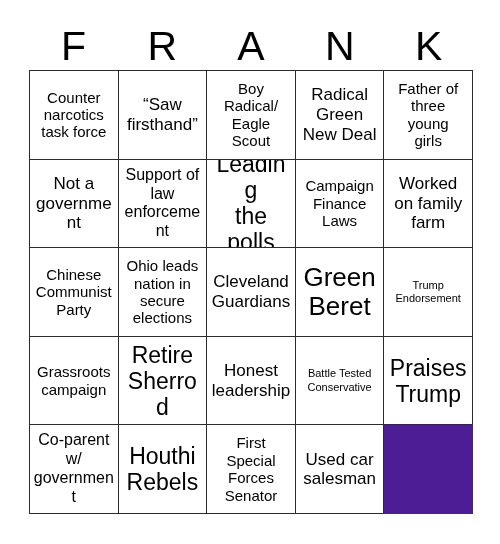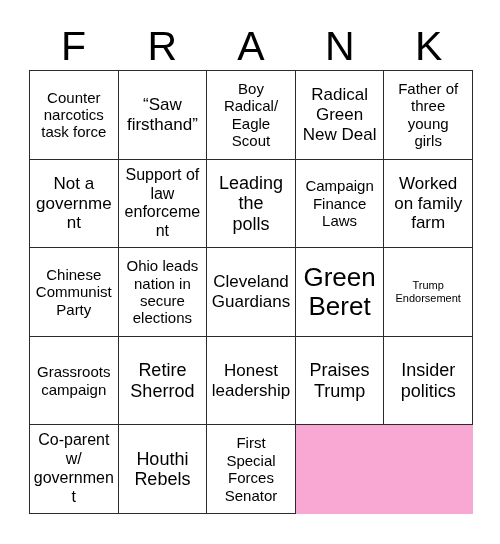--- a/index.html
+++ b/index.html
@@ -49,21 +49,21 @@
     left: 29px;
     top: 70px;
     width: 444px;
     height: 444px;
     box-sizing: border-box;
     display: grid;
     grid-template-columns: repeat(5, 1fr);
     grid-template-rows: repeat(5, 1fr);
     border-top: 1px solid #2b2b2b;
     border-left: 1px solid #2b2b2b;
-    background: #f9a8d4;
+    background: #4c1d95;
   }
   .bingo-cell {
     box-sizing: border-box;
     border-right: 1px solid #2b2b2b;
     border-bottom: 1px solid #2b2b2b;
     display: flex;
     align-items: center;
     justify-content: center;
     text-align: center;
     padding: 2px 3px;
@@ -73,21 +73,21 @@
   .cell-text {
     display: block;
     width: 100%;
     line-height: 1.16;
     white-space: pre-line;
     word-wrap: break-word;
   }
 
   
   .size-xl   { font-size: 26px; line-height: 1.12; }
-  .size-lg   { font-size: 18px; line-height: 1.13; }
+  .size-lg   { font-size: 23px; line-height: 1.13; }
   .size-md   { font-size: 17px; line-height: 1.15; }
   .size-sm   { font-size: 15px; line-height: 1.16; }
   .size-xs   { font-size: 16px; line-height: 1.18; }
   .size-xxs  { font-size: 11px; line-height: 1.2; }
 </style>
 </head>
 <body>
 
 <div id="card">
 
@@ -179,37 +179,41 @@
       </div>
       <div class="bingo-cell">
         <span class="cell-text size-lg">Retire
 Sherrod</span>
       </div>
       <div class="bingo-cell">
         <span class="cell-text size-md">Honest
 leadership</span>
       </div>
       <div class="bingo-cell">
+        <span class="cell-text size-xxs">Battle Tested
+Conservative</span>
+      </div>
+      <div class="bingo-cell">
         <span class="cell-text size-lg">Praises
 Trump</span>
-      </div>
-      <div class="bingo-cell">
-        <span class="cell-text size-lg">Insider
-politics</span>
       </div>
       <div class="bingo-cell">
         <span class="cell-text size-xs">Co-parent
 w/
 government</span>
       </div>
       <div class="bingo-cell">
         <span class="cell-text size-lg">Houthi
 Rebels</span>
       </div>
       <div class="bingo-cell">
         <span class="cell-text size-sm">First
 Special
 Forces
 Senator</span>
       </div>
+      <div class="bingo-cell">
+        <span class="cell-text size-md">Used car
+salesman</span>
+      </div>
     </div>
 
 </div>
 
 </body></html>

